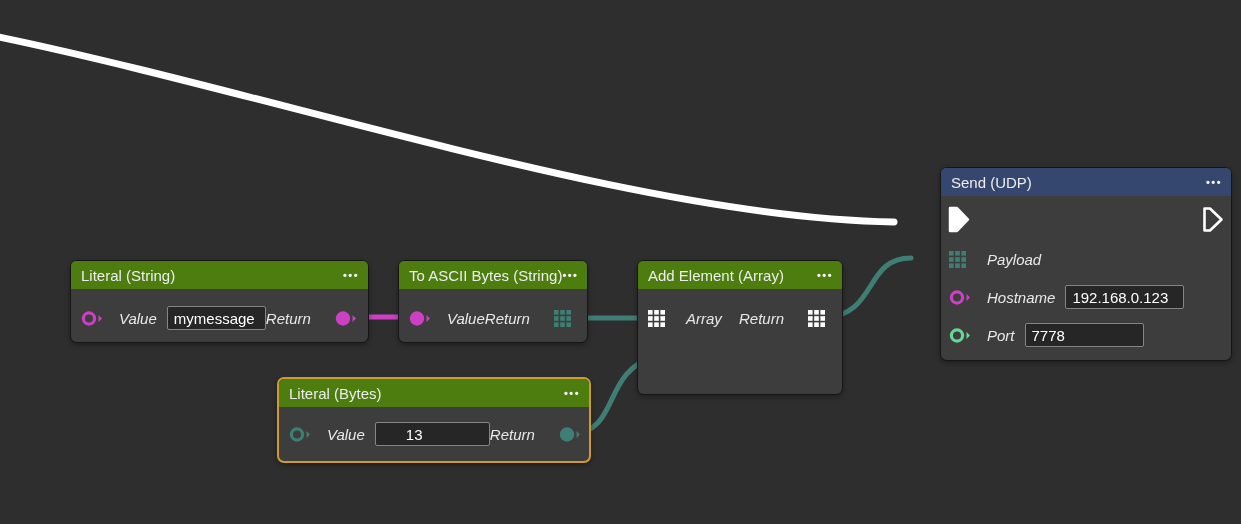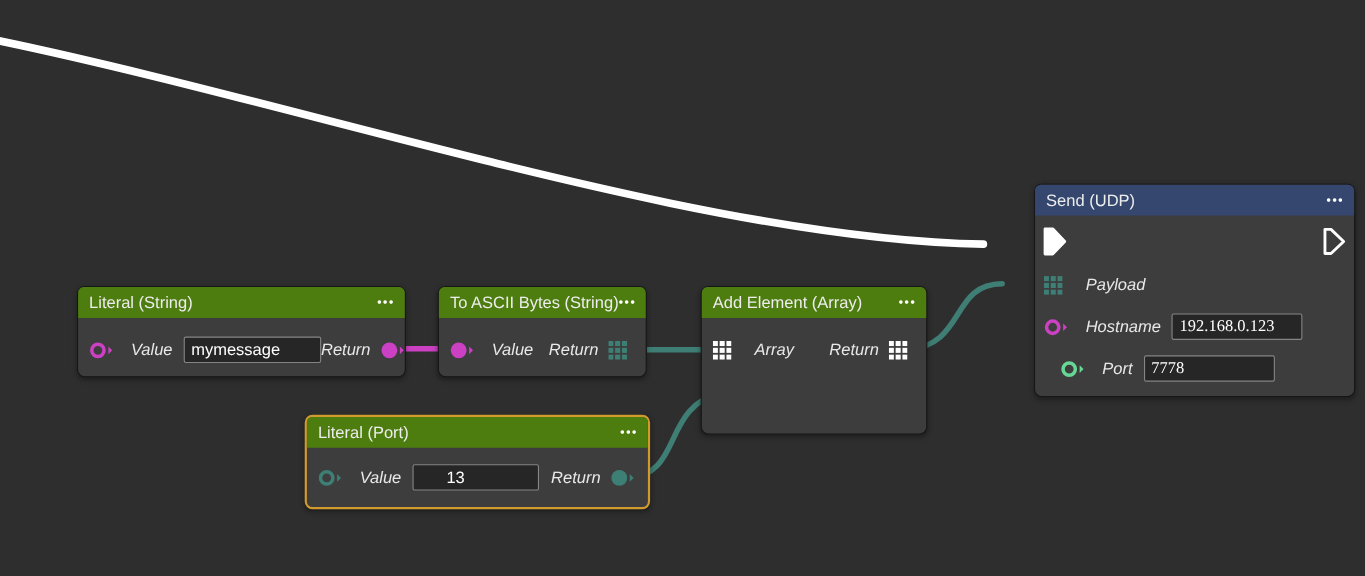--- a/index.html
+++ b/index.html
@@ -54,24 +54,24 @@
     height:24px;
     margin-left:10px;
     background:#262626;
     border:1px solid #858585;
     border-radius:2px;
     color:#ffffff;
     font-family:"Liberation Sans", sans-serif;
     font-size:15px;
     padding:0 6px;
   }
-  .w120{width:125px;}
+  .w120{width:99px;}
   .w115{width:115px;padding-left:30px;}
-  .w119{width:119px;font-family:Liberation Serif, serif;}
-  .out{margin-left:auto;display:flex;align-items:center;}
+  .w119{width:119px;}
+  .out{margin-left:auto;display:flex;align-items:center;gap:15px;}
   .out .plabel{margin-left:0;margin-right:9px;}
   .flowrow{padding:0 7px;}
   .spacer{flex:1;}
 </style>
 </head>
 <body>
 
 <div class="canvas">
 
   <svg class="wires" width="1241" height="524">
@@ -180,21 +180,21 @@
                 <rect x="12.4" y="12.4" width="4.6" height="4.6"></rect>
               </svg>
           </span>
         </span>
       </div>
     </div>
   </div>
 
   <div class="node selected" style="left:277px;top:377px;width:314px;height:86px;">
     <div class="header green">
-      <span>Literal (Port)</span>
+      <span>Literal (Bytes)</span>
       <span class="menu">•••</span>
     </div>
     <div class="body tight">
       <div class="row">
         <span class="picon">
           <svg width="22" height="17" viewBox="0 0 22 17">
               <circle cx="8" cy="8.5" r="5.6" fill="none" stroke="#3e7f75" stroke-width="3.2"></circle>
               <path d="M17.5 5 L21 8.5 L17.5 12 Z" fill="#3e7f75"></path>
             </svg>
         </span>
@@ -251,21 +251,21 @@
       <div class="row" style="padding-left:8px;">
         <span class="picon">
           <svg width="22" height="17" viewBox="0 0 22 17">
               <circle cx="8" cy="8.5" r="5.6" fill="none" stroke="#cc40c4" stroke-width="3.2"></circle>
               <path d="M17.5 5 L21 8.5 L17.5 12 Z" fill="#cc40c4"></path>
             </svg>
         </span>
         <span class="plabel">Hostname</span>
         <input class="field w119" value="192.168.0.123" style="">
       </div>
-      <div class="row" style="padding-left:23px;">
+      <div class="row" style="padding-left:8px;">
         <span class="picon">
           <svg width="22" height="17" viewBox="0 0 22 17">
               <circle cx="8" cy="8.5" r="5.6" fill="none" stroke="#67d795" stroke-width="3.2"></circle>
               <path d="M17.5 5 L21 8.5 L17.5 12 Z" fill="#67d795"></path>
             </svg>
         </span>
         <span class="plabel">Port</span>
         <input class="field w119" value="7778" style="">
       </div>
     </div>

